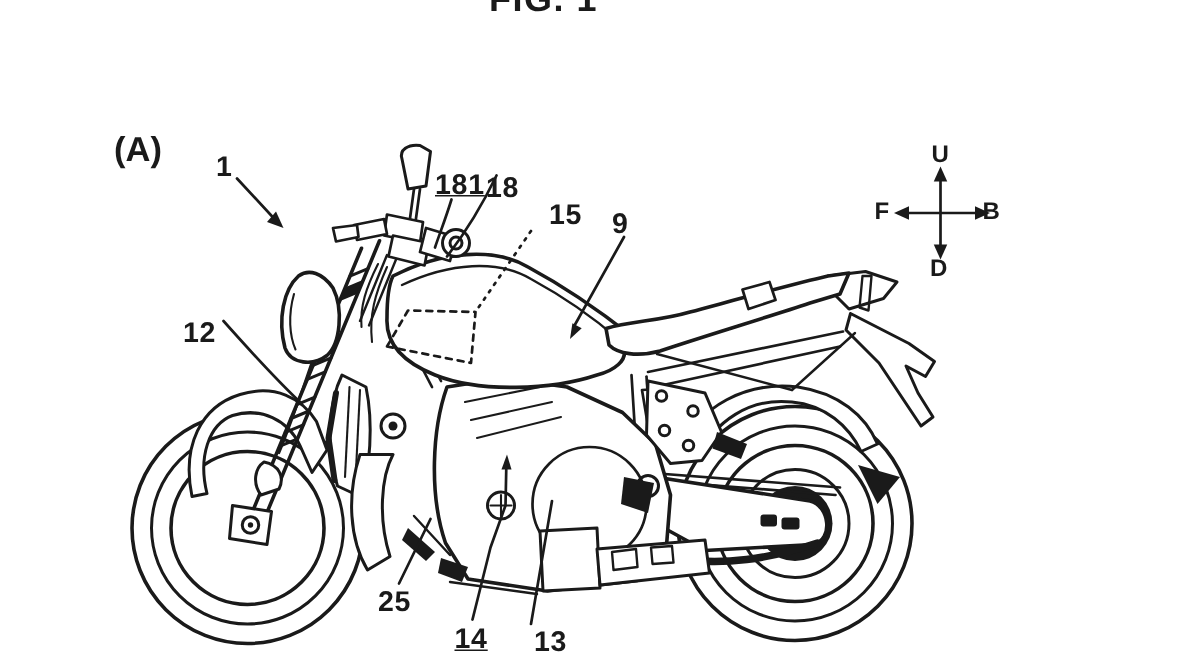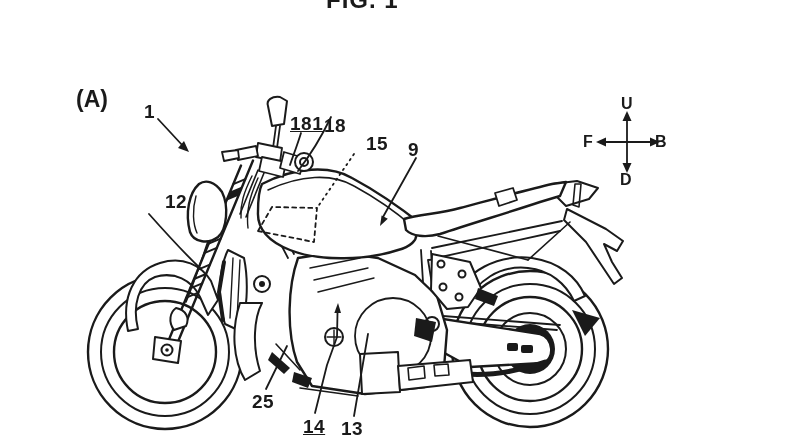--- a/index.html
+++ b/index.html
@@ -202,23 +202,23 @@
         <path d="M627,173 L622.5,163 L631.5,163 Z" fill="var(--line)" stroke="none"></path>
       </g>
     </g>
   </svg>
 
   <div class="lbl" style="left:144px; top:101px;">1</div>
   <div class="lbl" style="left:290px; top:113px;text-decoration:underline;">181</div>
   <div class="lbl" style="left:324px; top:99px;margin-top:16px;">18</div>
   <div class="lbl" style="left:366px; top:133px;">15</div>
   <div class="lbl" style="left:408px; top:139px;">9</div>
-  <div class="lbl" style="left:122px; top:191px;margin-left:43px;">12</div>
+  <div class="lbl" style="left:122px; top:212px;">12</div>
   <div class="lbl" style="left:252px; top:391px;">25</div>
   <div class="lbl" style="left:303px; top:416px;text-decoration:underline;">14</div>
-  <div class="lbl" style="left:341px; top:418px;">13</div>
+  <div class="lbl" style="left:356px; top:418px;">13</div>
 
   <div class="compass-letter" style="left:621px; top:95px;">U</div>
   <div class="compass-letter" style="left:620px; top:171px;">D</div>
   <div class="compass-letter" style="left:583px; top:133px;">F</div>
   <div class="compass-letter" style="left:655px; top:133px;">B</div>
 
 </div>
 
 </body></html>

